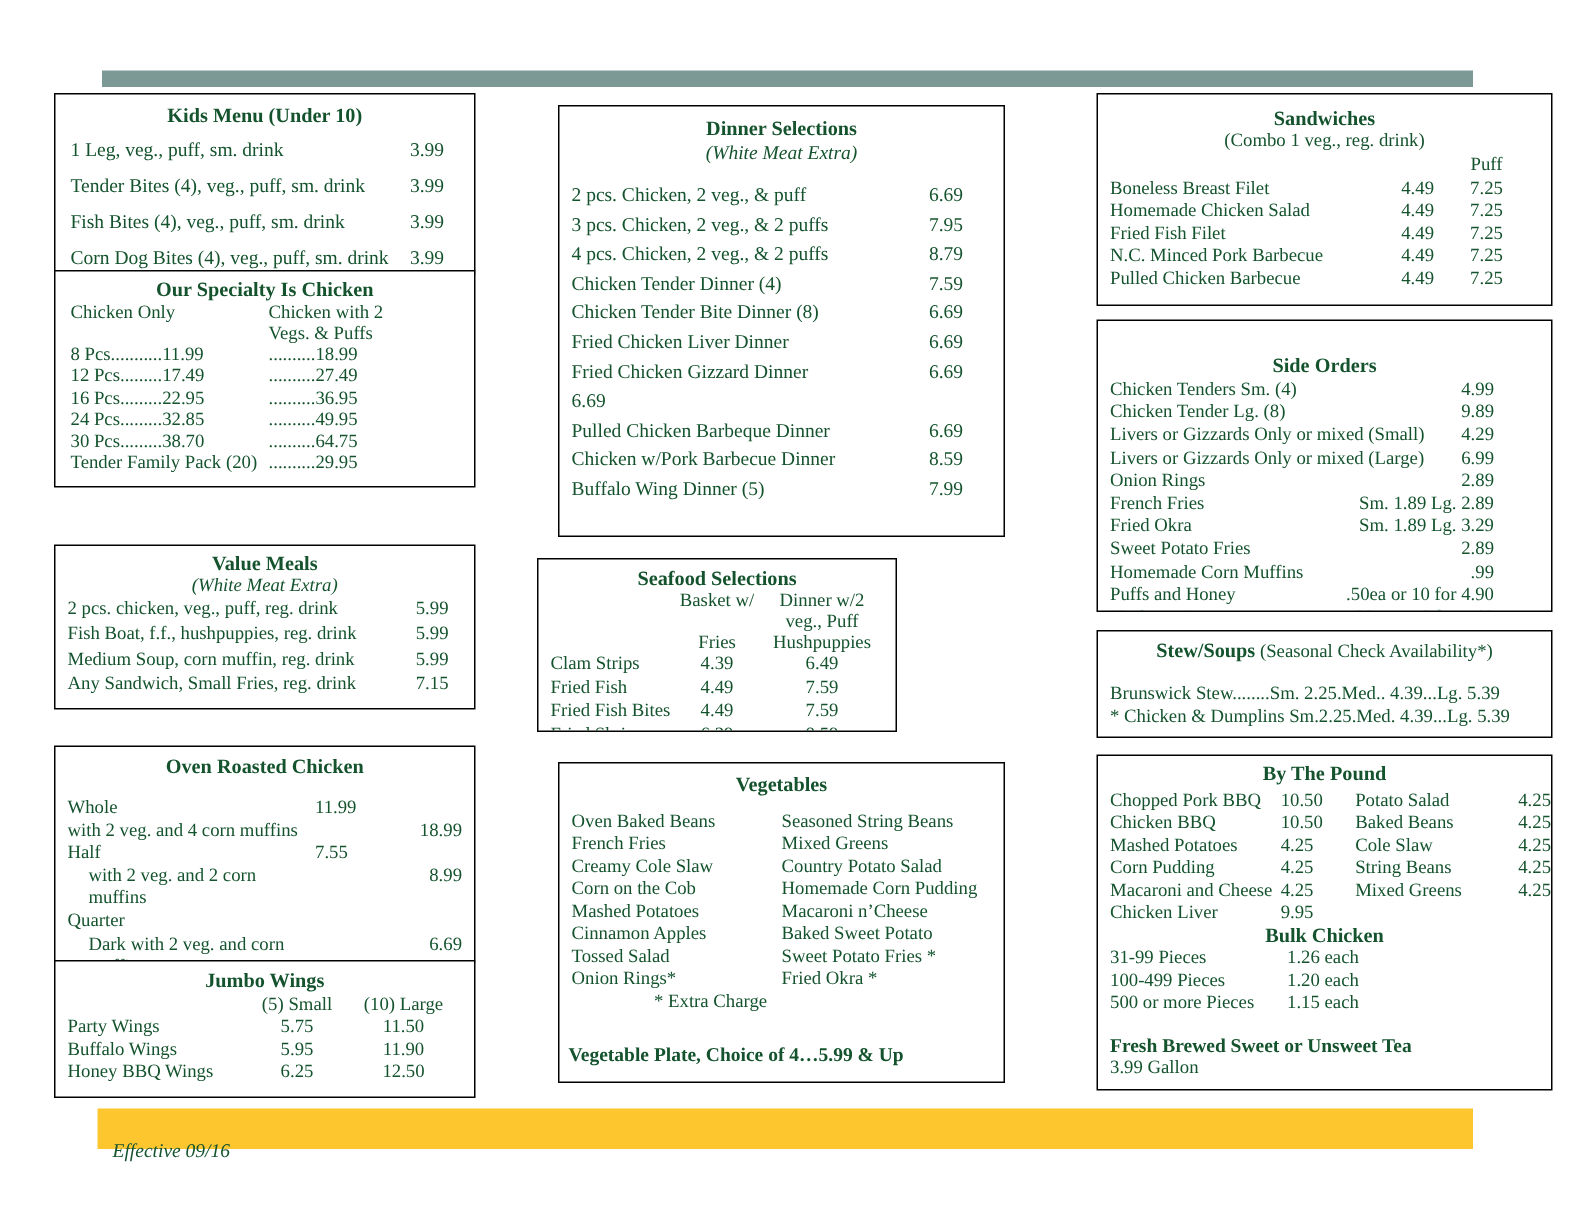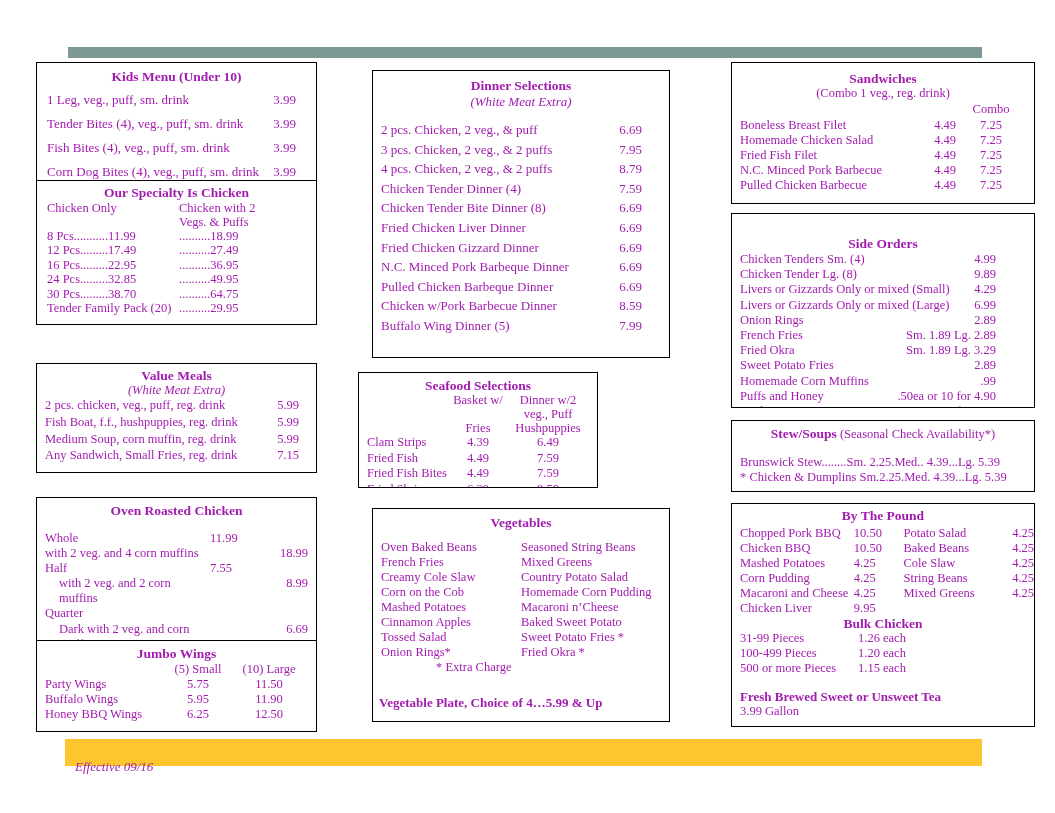--- a/index.html
+++ b/index.html
@@ -1,17 +1,17 @@
 <!DOCTYPE html>
 <html><head>
 <meta charset="utf-8">
 <style>
   html,body { margin:0; padding:0; background:#fff; }
   #page { position:relative; width:1055px; height:813px; background:#ffffff;
-          font-family:"Liberation Serif", serif; color:#a21caf; overflow:hidden; }
+          font-family:"Liberation Serif", serif; color:#14532d; overflow:hidden; }
   .bar { position:absolute; }
   #top-bar { left:68px; top:47px; width:914px; height:11px; }
   #bottom-bar { left:65px; top:739px; width:917px; height:27px; font-size:13px; padding:20px 0 0 10px; box-sizing:border-box;font-style:italic; }
   .box { position:absolute; border:1.5px solid #000; box-sizing:border-box; background:#fff;
          font-size:12.5px; line-height:15px; overflow:hidden; }
   .title { font-weight:bold; text-align:center; font-size:13.5px; }
   .subtitle { font-style:italic; text-align:center; }
   .bold { font-weight:bold; }
 
   
@@ -255,21 +255,20 @@
       </div>
     <div class="dn-row">
         <span>Fried Chicken Liver Dinner</span>
         <span>6.69</span>
       </div>
     <div class="dn-row">
         <span>Fried Chicken Gizzard Dinner</span>
         <span>6.69</span>
       </div>
     <div class="dn-row">
-        <span>N.C. Minced Pork Barbeque Dinner</span>
         <span>6.69</span>
       </div>
     <div class="dn-row">
         <span>Pulled Chicken Barbeque Dinner</span>
         <span>6.69</span>
       </div>
     <div class="dn-row">
         <span>Chicken w/Pork Barbecue Dinner</span>
         <span>8.59</span>
       </div>
@@ -350,21 +349,21 @@
     <div class="vg-note">* Extra Charge</div>
     <div class="vg-plate">Vegetable Plate, Choice of 4…5.99 &amp; Up</div>
   </div>
 
   <div id="sand" class="box">
     <div class="title">Sandwiches</div>
     <div class="subtitle">(Combo 1 veg., reg. drink)</div>
     <div class="sw-row sw-combo-hdr">
         <span></span>
         <span></span>
-        <span class="sw-c">Combo</span>
+        <span class="sw-c">Puff</span>
       </div>
     <div class="sw-row">
         <span>Boneless Breast Filet</span>
         <span class="sw-p">4.49</span>
         <span class="sw-c">7.25</span>
       </div>
     <div class="sw-row">
         <span>Homemade Chicken Salad</span>
         <span class="sw-p">4.49</span>
         <span class="sw-c">7.25</span>

